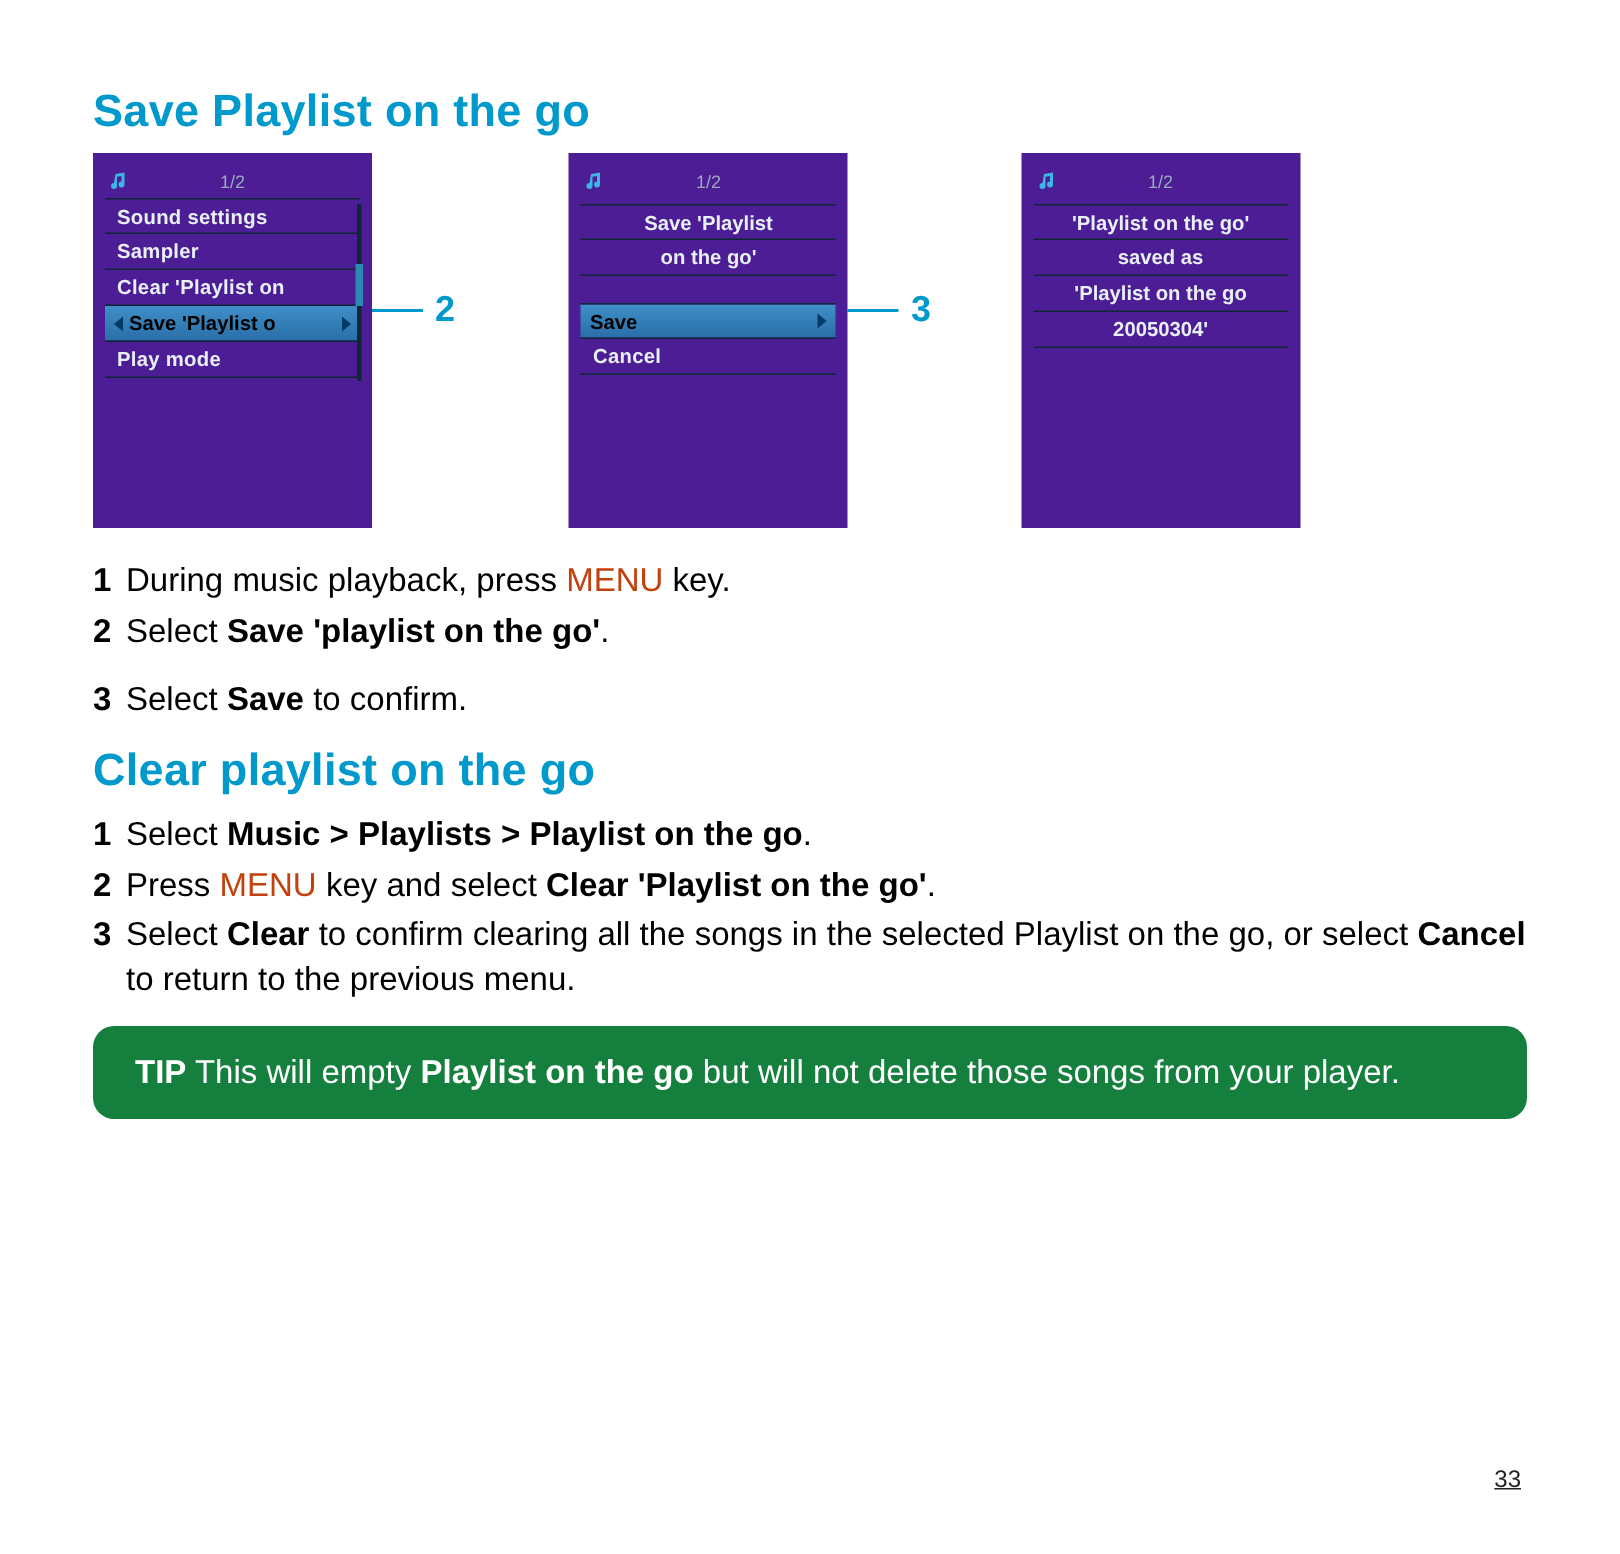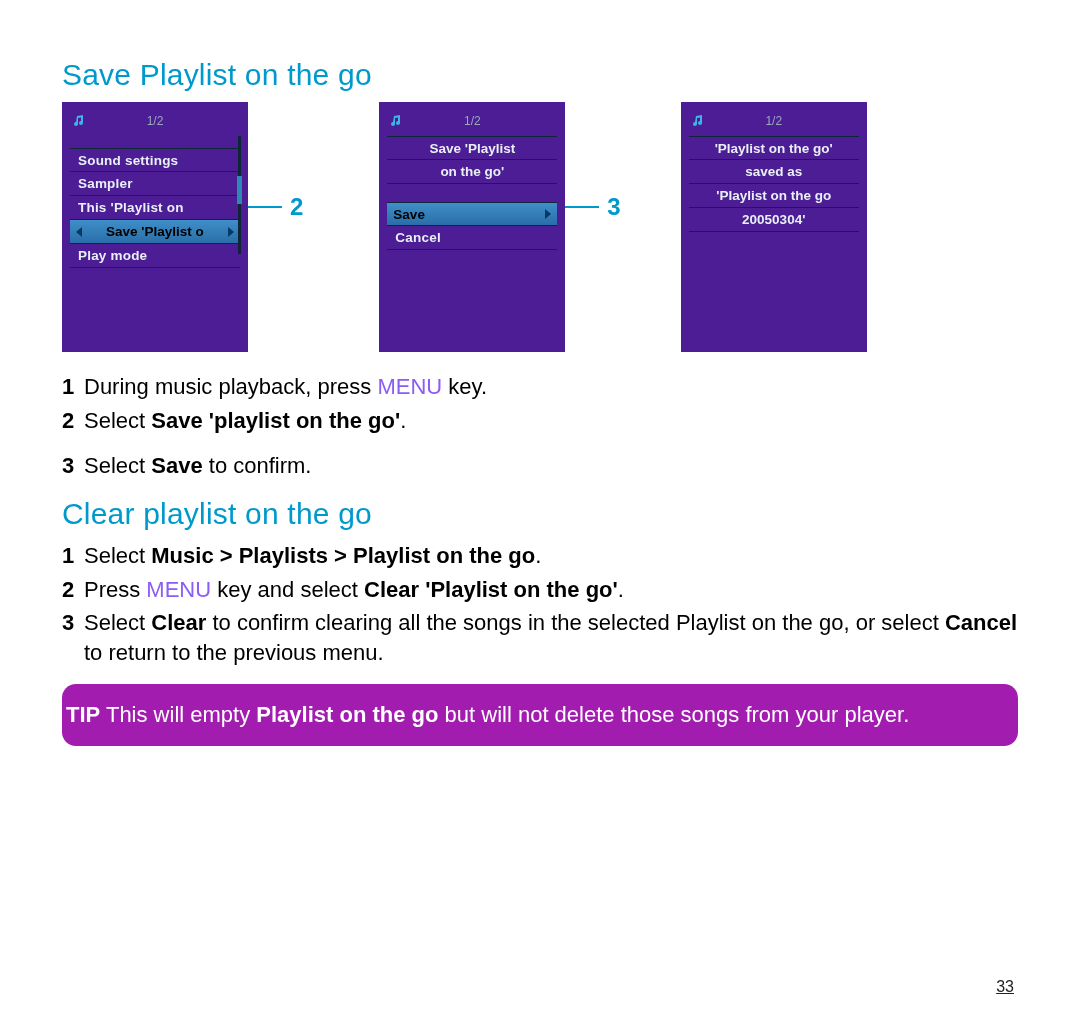--- a/index.html
+++ b/index.html
@@ -1,62 +1,61 @@
 <!DOCTYPE html>
 <html><head>
 <meta charset="utf-8">
 <style>
   * { box-sizing: border-box; margin: 0; padding: 0; }
   html, body { width: 1080px; height: 1036px; background: #fff; font-family: "Gill Sans", "Gill Sans MT", "Trebuchet MS", "Segoe UI", Arial, sans-serif; color: #000; }
   .page { padding: 58px 62px 20px 62px; position: relative; height: 100%; }
-  h2.section { color: #0099cc; font-weight: 400; font-size: 30px; margin-bottom: 10px; letter-spacing: 0.2px; }
+  h2.section { color: #0099cc; font-weight: 700; font-size: 30px; margin-bottom: 10px; letter-spacing: 0.2px; }
   p.body { font-size: 22px; line-height: 1.3; margin-bottom: 18px; }
   .bold { font-weight: 700; }
   .italic { font-style: italic; }
-  .menu-key { color: #8b5cf6; }
+  .menu-key { color: #c2410c; }
   .device-row { display: flex; gap: 0; margin-bottom: 20px; }
   .device-wrap { display: flex; align-items: center; }
   .device {
     width: 186px; height: 250px; background: #4c1d95; position: relative;
     padding: 8px; color: #fff; font-family: Tahoma, Arial, sans-serif;
   }
   .device .topbar { height: 22px; display: flex; align-items: center; position: relative; }
   .device .note-icon { width: 14px; height: 14px; position: relative; margin-left: 2px; }
   .device .note-icon svg { display: block; }
   .device .counter { position: absolute; left: 0; right: 0; text-align: center; font-size: 12px; color: #9ab; }
-  .device .list { margin-top: 16px; }
+  .device .list { margin-top: 0; }
   .device .item { height: 24px; font-size: 13.5px; font-weight: 700; color: #e8f0f6; padding: 4px 6px 0 8px; border-bottom: 1px solid #0e2636; white-space: nowrap; overflow: hidden; position: relative; letter-spacing: 0.2px; }
   .device .item:first-child { border-top: 1px solid #0e2636; }
   .device .scroll-bar { position:absolute; right:7px; top:34px; width:3px; height:118px; background:#0e2636; }
   .device .scroll-thumb { position:absolute; right:6px; width:5px; background:#2b89b3; }
   .device .selected {
     background: linear-gradient(#3f8fc8, #2a6ea8);
     height: 24px; margin: 0 0; color: #000; font-size: 13.5px; font-weight: 700;
     display: flex; align-items: center; padding: 0 6px 0 6px; position: relative;
     border-bottom: 1px solid #0e2636;
-    gap: 20px;
   }
   .device .selected .tri-left, .device .selected .tri-right {
     width: 0; height: 0; border-top: 5px solid transparent; border-bottom: 5px solid transparent;
   }
   .device .selected .tri-left { border-right: 6px solid #003a66; margin-right: 4px; }
   .device .selected .tri-right { border-left: 6px solid #003a66; margin-left: auto; }
   .device .center-text { text-align: center; padding-top: 4px; }
   .device .center-text .line { font-size: 13.5px; font-weight: 700; color: #e8f0f6; height: 24px; display:flex; align-items:center; justify-content:center; border-bottom: 1px solid #0e2636; }
   .device .center-text .line:first-child { border-top: 1px solid #0e2636; }
   .connector { width: 34px; height: 2px; background: #0099cc; align-self: center; margin-top: -40px; }
   .step-num { color: #0099cc; font-size: 24px; font-weight: 700; align-self: center; margin: -40px 0 0 8px; }
   .spacer { width: 76px; }
   ol.steps { list-style: none; margin: 6px 0 16px 0; }
   ol.steps li { font-size: 22px; line-height: 1.35; margin-bottom: 4px; display: flex; }
   ol.steps li .n { font-weight: 700; width: 22px; flex: 0 0 22px; }
   ol.steps li .t { flex: 1; }
   .sub { font-size: 22px; font-style: italic; margin: 2px 0 6px 22px; }
   .sub .caret { font-style: normal; margin-right: 6px; }
-  .tip-box { background: #a21caf; color: #fff; border-radius: 14px; padding: 16px 4px; font-size: 22px; line-height: 1.35; margin-top: 14px; }
+  .tip-box { background: #15803d; color: #fff; border-radius: 14px; padding: 16px 28px; font-size: 22px; line-height: 1.35; margin-top: 14px; }
   .tip-box .tip-label { font-weight: 700; }
   .page-num { position: absolute; right: 66px; bottom: 40px; font-size: 16px; color: #222; text-decoration: underline; }
 </style>
 </head>
 <body>
 
 <div class="page">
 
   <h2 class="section">Save Playlist on the go</h2>
 
@@ -69,21 +68,21 @@
           <span class="note-icon">
             <svg viewBox="0 0 14 14" width="14" height="14">
                 <path d="M5 2 L11 1 L11 9 A2 2 0 1 1 9 7 L9 3.4 L6 3.9 L6 10 A2 2 0 1 1 4 8 Z" fill="#3db5e6"></path>
               </svg>
           </span>
           <span class="counter">1/2</span>
         </div>
         <div class="list">
           <div class="item">Sound settings</div>
           <div class="item">Sampler</div>
-          <div class="item">This 'Playlist on</div>
+          <div class="item">Clear 'Playlist on</div>
           <div class="selected">
             <span class="tri-left"></span>
             <span>Save 'Playlist o</span>
             <span class="tri-right"></span>
           </div>
           <div class="item">Play mode</div>
         </div>
         <div class="scroll-bar"></div>
         <div class="scroll-thumb" style="top:74px;height:28px;"></div>
       </div>

